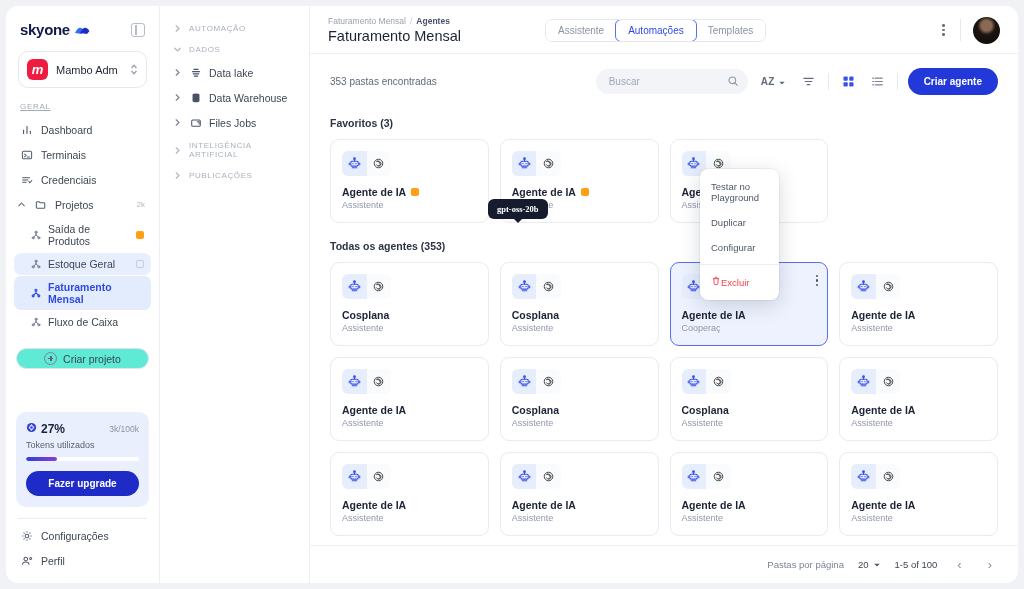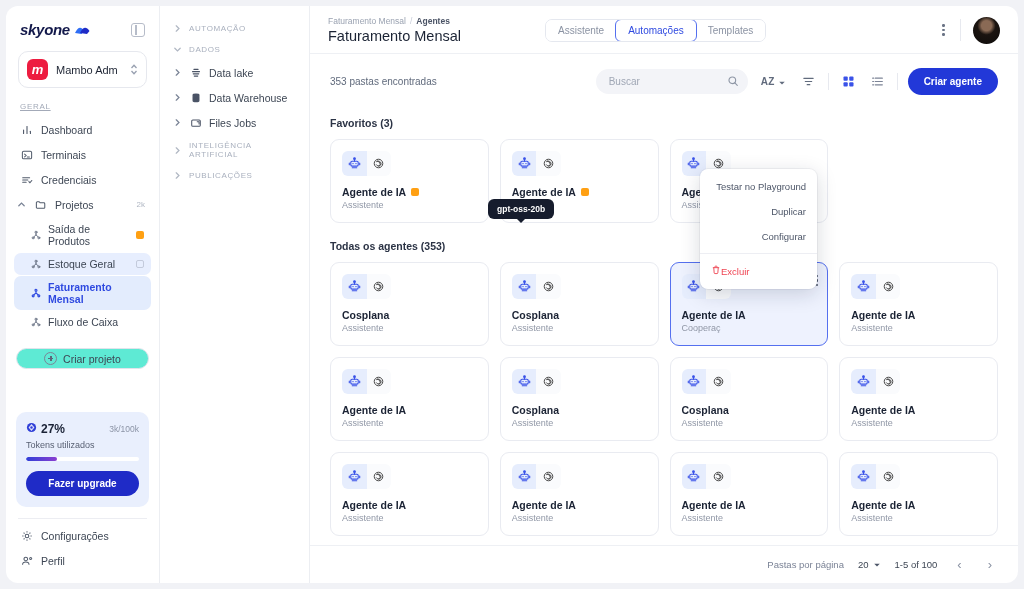--- a/index.html
+++ b/index.html
@@ -14,21 +14,21 @@
   
   .sidebar {
     width: 154px; flex: 0 0 154px;
     background: #fff;
     border-radius: 12px 0 0 12px;
     display: flex; flex-direction: column;
     border-right: 1px solid #eceef2;
     position: relative;
   }
   .sb-top { padding: 12px 12px 0 12px; }
-  .brand-row { display: flex; align-items: center; justify-content: space-between; padding: 3px 2px 0 2px; font-style: italic; }
+  .brand-row { display: flex; align-items: center; justify-content: space-between; padding: 3px 2px 0 2px; }
   .brand { display: flex; align-items: center; gap: 4px; }
   .brand-text { font-size: 15px; font-weight: 700; color: #12184a; letter-spacing: -0.3px; }
   .brand-mark { display: flex; align-items: center; }
   .panel-toggle { width: 14px; height: 14px; border: 1.4px solid #b6bcc9; border-radius: 3px; position: relative; cursor: pointer; }
   .panel-toggle:after { content: ""; position: absolute; left: 3.4px; top: 1px; bottom: 1px; width: 1.3px; background: #b6bcc9; }
 
   .org-card {
     margin-top: 13px; display: flex; align-items: center; gap: 8px;
     border: 1px solid #e6e8ee; border-radius: 10px; padding: 7px 8px;
     cursor: pointer; background: #fff;
@@ -155,23 +155,23 @@
   .card-kebab { position: absolute; right: 9px; top: 12px; display: flex; flex-direction: column; gap: 2px; cursor: pointer; }
   .card-kebab span { width: 2.4px; height: 2.4px; border-radius: 50%; background: #4a5365; }
 
   .tooltip {
     position: absolute; background: #161c2d; color: #fff; font-size: 8.5px; font-weight: 700;
     padding: 5px 9px; border-radius: 6px; white-space: nowrap; z-index: 40;
   }
   .tooltip:after { content: ""; position: absolute; left: 50%; bottom: -4px; transform: translateX(-50%); border-left: 5px solid transparent; border-right: 5px solid transparent; border-top: 5px solid #161c2d; }
 
   .ctx-menu {
-    position: absolute; background: #fff; border-radius: 8px; width: 117px;
+    position: absolute; background: #fff; border-radius: 8px; width: 79px;
     box-shadow: 0 5px 20px rgba(20,28,56,.17), 0 0 0 1px rgba(20,28,56,.05);
-    z-index: 50; padding: 5px 0; text-align: right;
+    z-index: 50; padding: 5px 0;
   }
   .ctx-item { font-size: 9.5px; color: #4d5668; padding: 7px 11px; cursor: pointer; }
   .ctx-sep { height: 1px; background: #edeef3; margin: 4px 0; }
   .ctx-item.danger { color: #ef4452; display: flex; align-items: center; }
 
   .footer {
     border-top: 1px solid #eef0f4; padding: 9px 20px; display: flex;
     align-items: center; justify-content: flex-end; gap: 14px;
   }
   .pg-label { font-size: 9.5px; color: #7b8396; }
@@ -909,21 +909,21 @@
                   <path d="M4.5 5.2 C6 4 8 4.2 9.2 5.6 C10.2 6.8 9.8 8.6 8.4 9.3 C7 10 5.2 9.4 4.5 8"></path>
                   <path d="M5.4 4.4 C7.2 4.6 8.6 6 8.8 7.8 C8.9 9 8 10 6.8 9.9"></path>
                 </svg>
               </div>
             </div>
             <div class="card-title">Agente de IA</div>
             <div class="card-sub">Assistente</div>
           </div>
         </div>
 
-      <div class="tooltip" style="left:178px; top:94px;">gpt-oss-20b</div>
+      <div class="tooltip" style="left:178px; top:94px;font-family:Liberation Serif, serif;">gpt-oss-20b</div>
 
       <div class="ctx-menu" style="left:390px; top:64px;">
         <div class="ctx-item">Testar no Playground</div>
         <div class="ctx-item">Duplicar</div>
         <div class="ctx-item">Configurar</div>
         <div class="ctx-sep"></div>
         <div class="ctx-item danger">
           <span>
             <svg width="10" height="10" viewBox="0 0 12 12" fill="none" stroke="#ef4452" stroke-width="1.1">
                 <path d="M2.2 3.2h7.6"></path>

